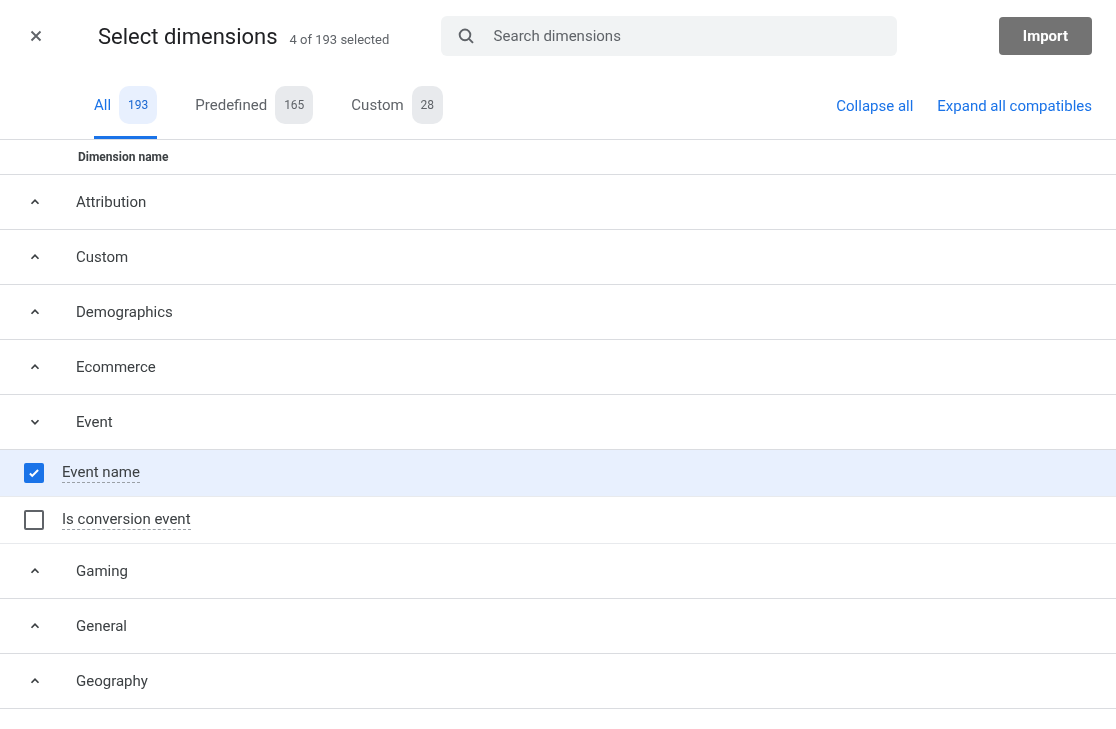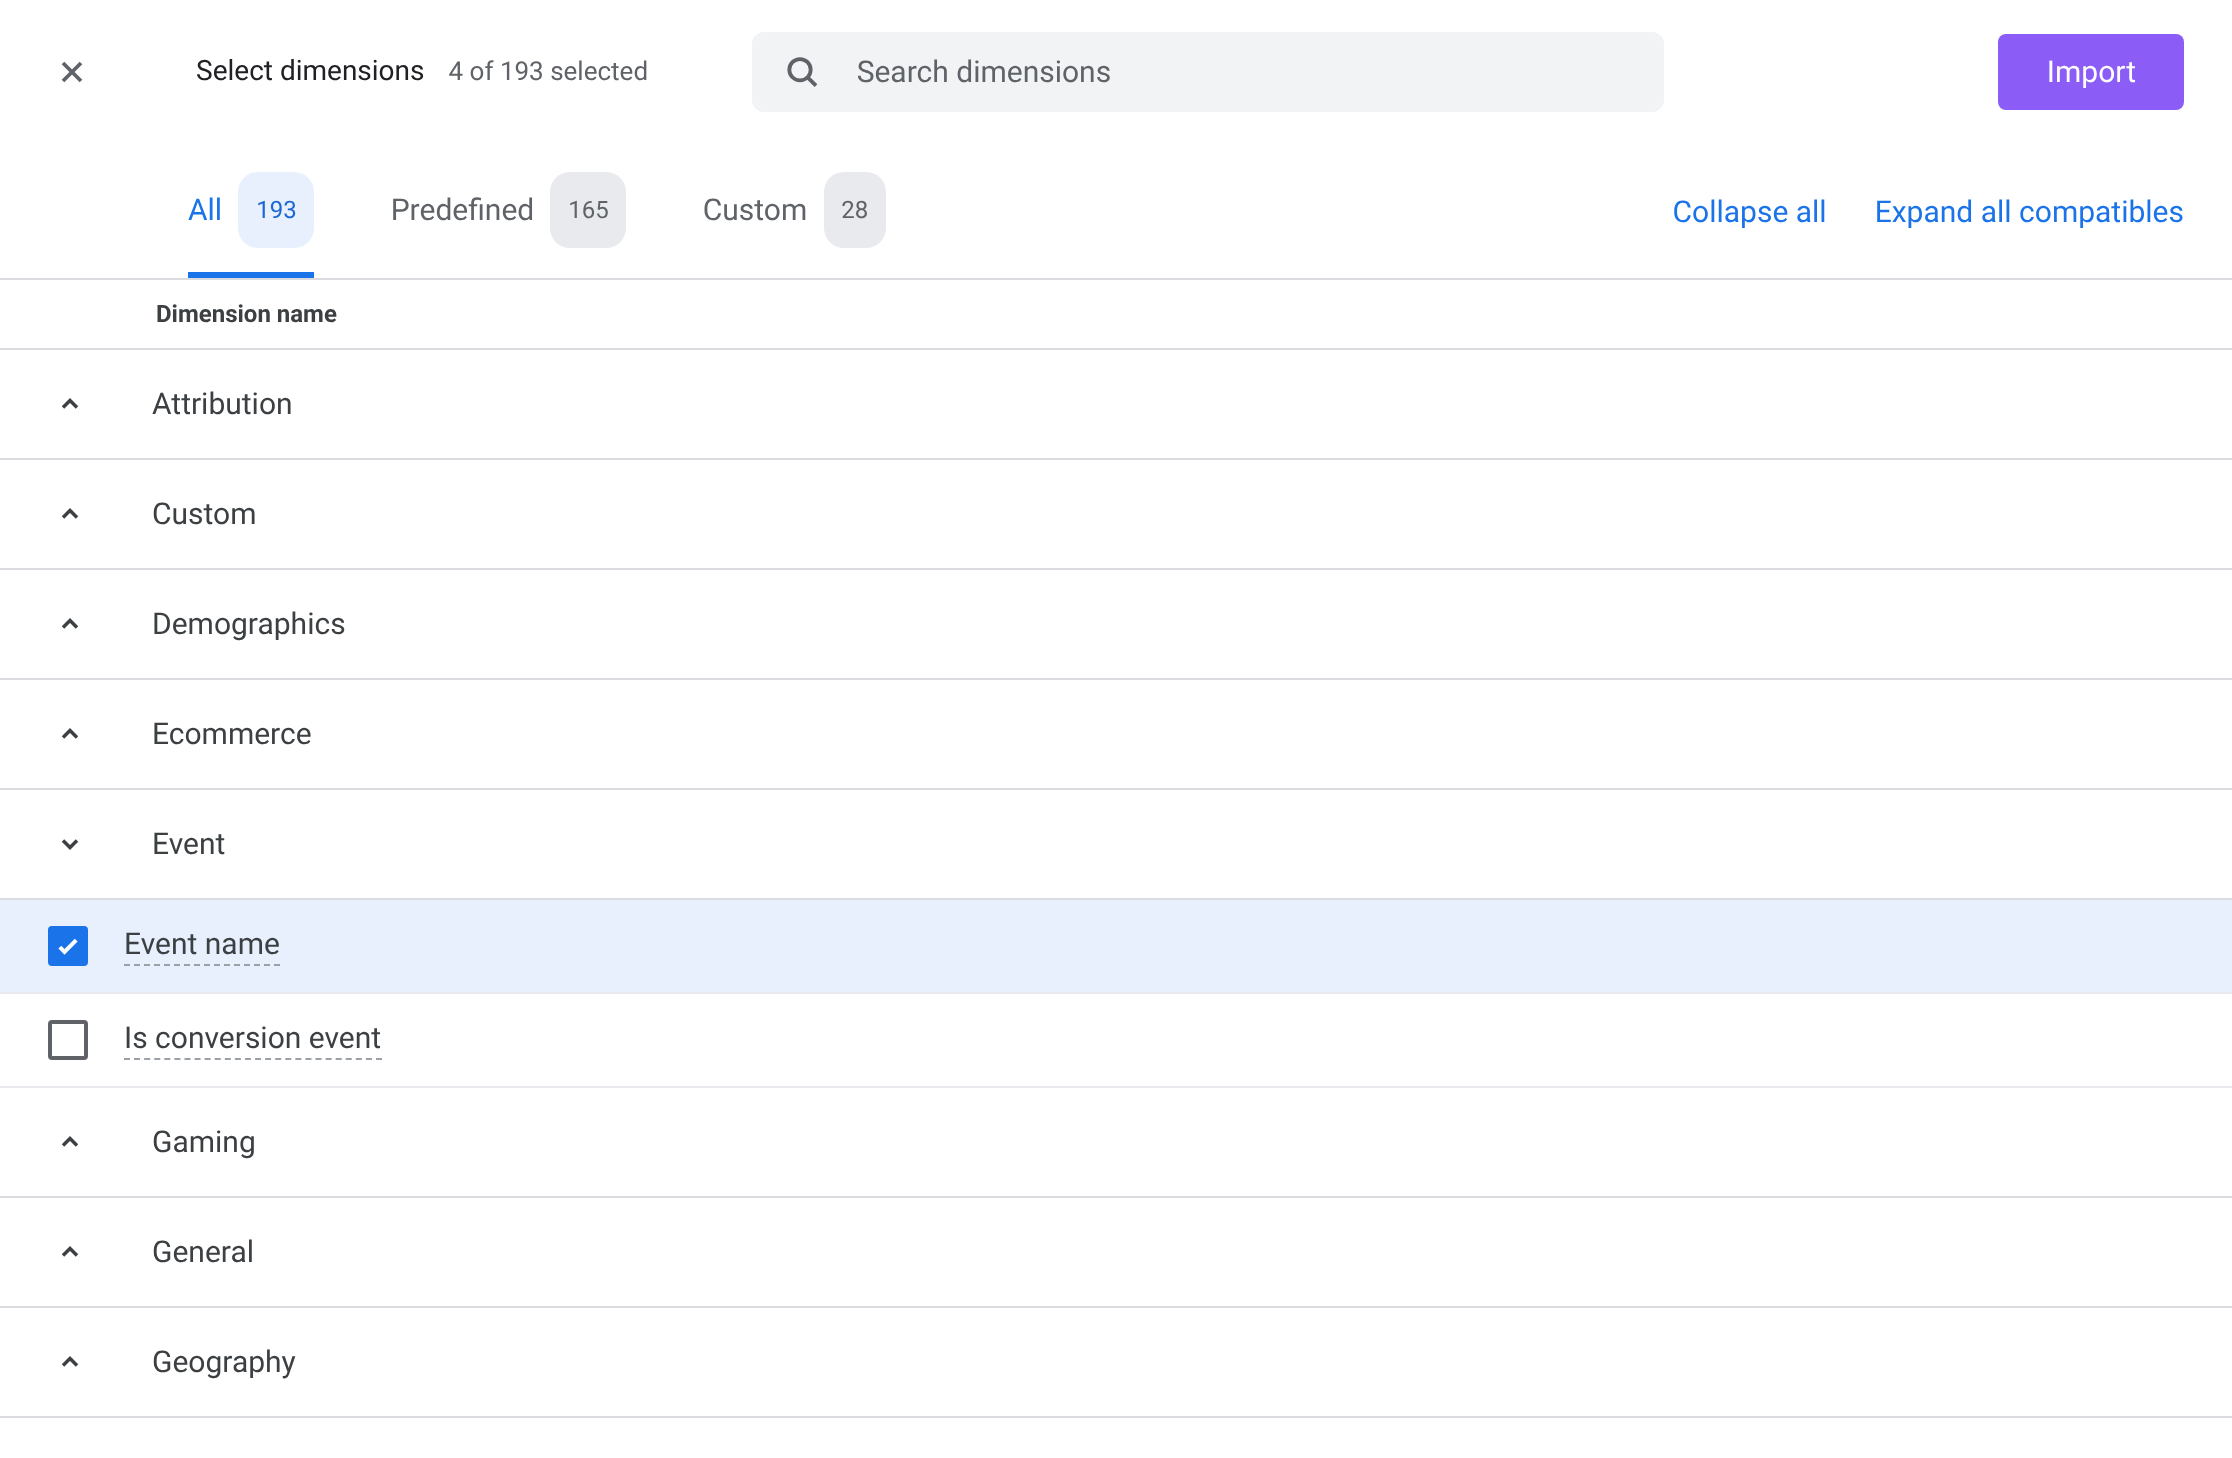--- a/index.html
+++ b/index.html
@@ -31,21 +31,21 @@
     .close-btn svg {
       width: 18px;
       height: 18px;
     }
     .title-block {
       display: flex;
       align-items: baseline;
       gap: 12px;
     }
     .title {
-      font-size: 14px;
+      font-size: 22px;
       color: #202124;
       font-weight: 400;
     }
     .subtitle {
       font-size: 13px;
       color: #5f6368;
     }
     .search-box {
       display: flex;
       align-items: center;
@@ -66,27 +66,27 @@
       background: transparent;
       outline: none;
       font-size: 15px;
       color: #202124;
       width: 100%;
     }
     .search-input::placeholder {
       color: #5f6368;
     }
     .import-btn {
-      background: #8b5cf6;
+      background: #737373;
       color: #fff;
       border: none;
       border-radius: 4px;
       padding: 10px 24px;
       font-size: 15px;
-      font-weight: 400;
+      font-weight: 700;
       cursor: pointer;
       margin-left: auto;
     }
     .tabs-row {
       display: flex;
       align-items: center;
       padding: 0 24px 0 94px;
       border-bottom: 1px solid #dadce0;
       gap: 38px;
     }

